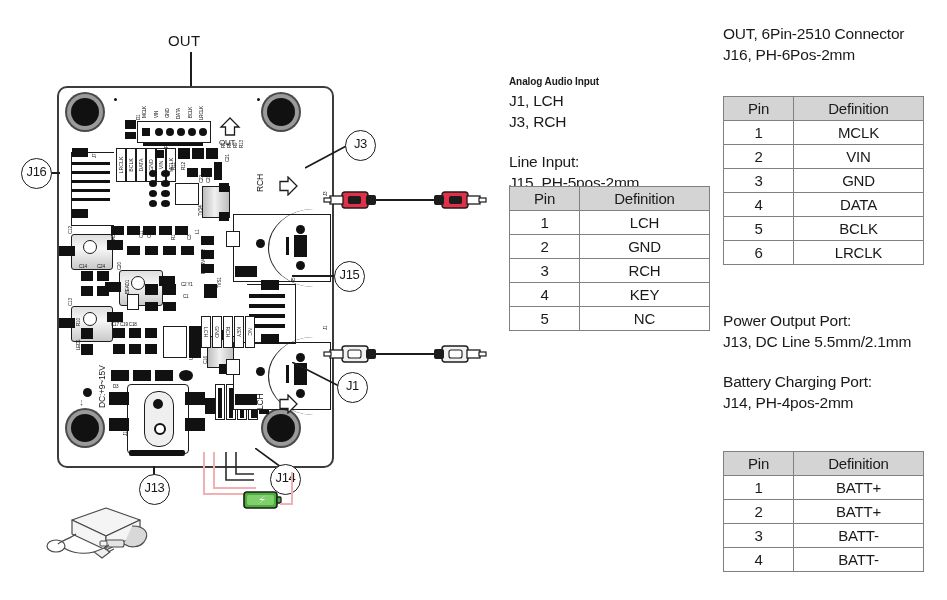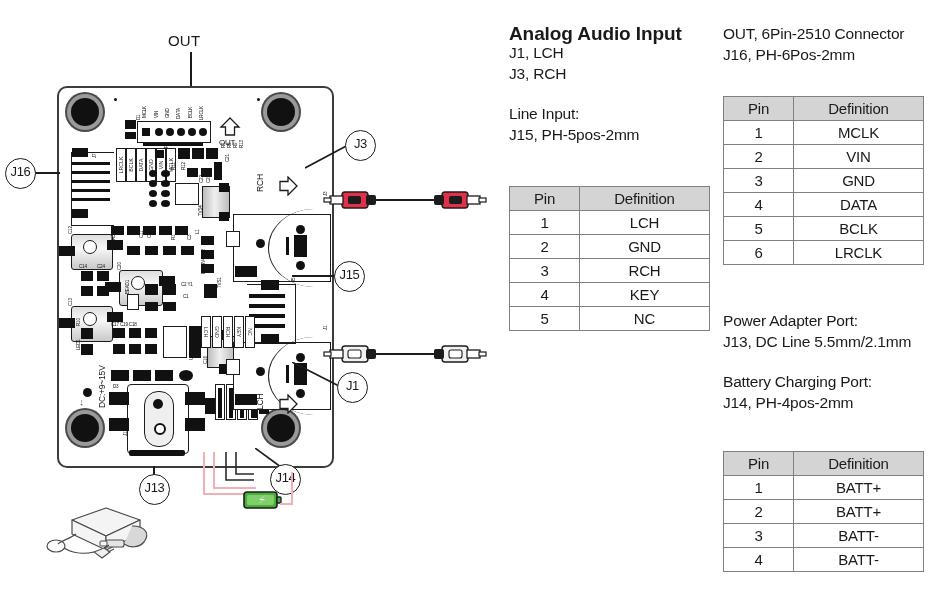--- a/index.html
+++ b/index.html
@@ -4,21 +4,21 @@
 <style>
   html,body{margin:0;padding:0;background:#ffffff;}
   body{width:947px;height:600px;position:relative;overflow:hidden;
        font-family:"Liberation Sans",sans-serif;color:#1a1a1a;}
 
   
   .abs{position:absolute;}
   .nosel{user-select:none;}
 
   
-  .sec-title{font-size:19px;font-weight:bold;line-height:19px;letter-spacing:-.1px;}
+  .sec-title{font-size:10px;font-weight:bold;line-height:19px;letter-spacing:-.1px;margin-top:48px;}
   .sec-line{font-size:15.5px;line-height:20.5px;letter-spacing:-.2px;}
 
   
   table.pin{border-collapse:collapse;table-layout:fixed;}
   table.pin td{border:1.3px solid #808080;height:23px;text-align:center;
                font-size:15px;padding:0;line-height:22px;letter-spacing:-.2px;}
   table.pin td.hd{background:#d4d4d4;font-size:15px;}
   table.pin col.c1{width:70px;}
   table.pin col.c2{width:130px;}
 
@@ -136,21 +136,21 @@
     <td>BCLK</td>
       </tr>
   <tr>
     <td>6</td>
     <td>LRCLK</td>
       </tr>
 </tbody>
   </table>
 
 <div class="abs nosel" style="left:723px;top:311px;">
-  <div class="sec-line">Power Adapter Port:</div>
+  <div class="sec-line">Power Output Port:</div>
   <div class="sec-line">J13, DC Line 5.5mm/2.1mm</div>
   <div class="sec-line" style="height:20px;">&nbsp;</div>
   <div class="sec-line">Battery Charging Port:</div>
   <div class="sec-line">J14, PH-4pos-2mm</div>
 </div>
 
 <table class="pin abs nosel" style="left:723px;top:451px;">
   <colgroup>
       <col class="c1">
       <col class="c2">
@@ -442,21 +442,21 @@
   <div class="abs" style="left:152px;top:196px;">
     <div class="boxlbl" style="left:0px;top:0px;width:30px;transform:rotate(-90deg) translate(-100%,0) rotate(180deg);transform-origin:0 0;">LCH</div>
     <div class="boxlbl" style="left:11px;top:0px;width:30px;transform:rotate(-90deg) translate(-100%,0) rotate(180deg);transform-origin:0 0;">GND</div>
     <div class="boxlbl" style="left:22px;top:0px;width:30px;transform:rotate(-90deg) translate(-100%,0) rotate(180deg);transform-origin:0 0;">RCH</div>
     <div class="boxlbl" style="left:33px;top:0px;width:30px;transform:rotate(-90deg) translate(-100%,0) rotate(180deg);transform-origin:0 0;">KEY</div>
     <div class="boxlbl" style="left:44px;top:0px;width:30px;transform:rotate(-90deg) translate(-100%,0) rotate(180deg);transform-origin:0 0;">NC</div>
   </div>
 </div>
 
 <div class="lead" style="left:34px;top:172px;width:26px;height:1.6px;"></div>
-<div class="bub nosel" style="left:5px;top:158px;">J16</div>
+<div class="bub nosel" style="left:21px;top:158px;">J16</div>
 
 <svg class="abs" style="left:305px;top:138px;" width="48" height="32">
   <line x1="0" y1="30" x2="45" y2="6" stroke="#1c1c1c" stroke-width="1.6"></line>
 </svg>
 <div class="bub nosel" style="left:345px;top:130px;">J3</div>
 
 <div class="lead" style="left:292px;top:275px;width:44px;height:1.6px;"></div>
 <div class="bub nosel" style="left:334px;top:261px;">J15</div>
 
 <svg class="abs" style="left:292px;top:362px;" width="50" height="30">

